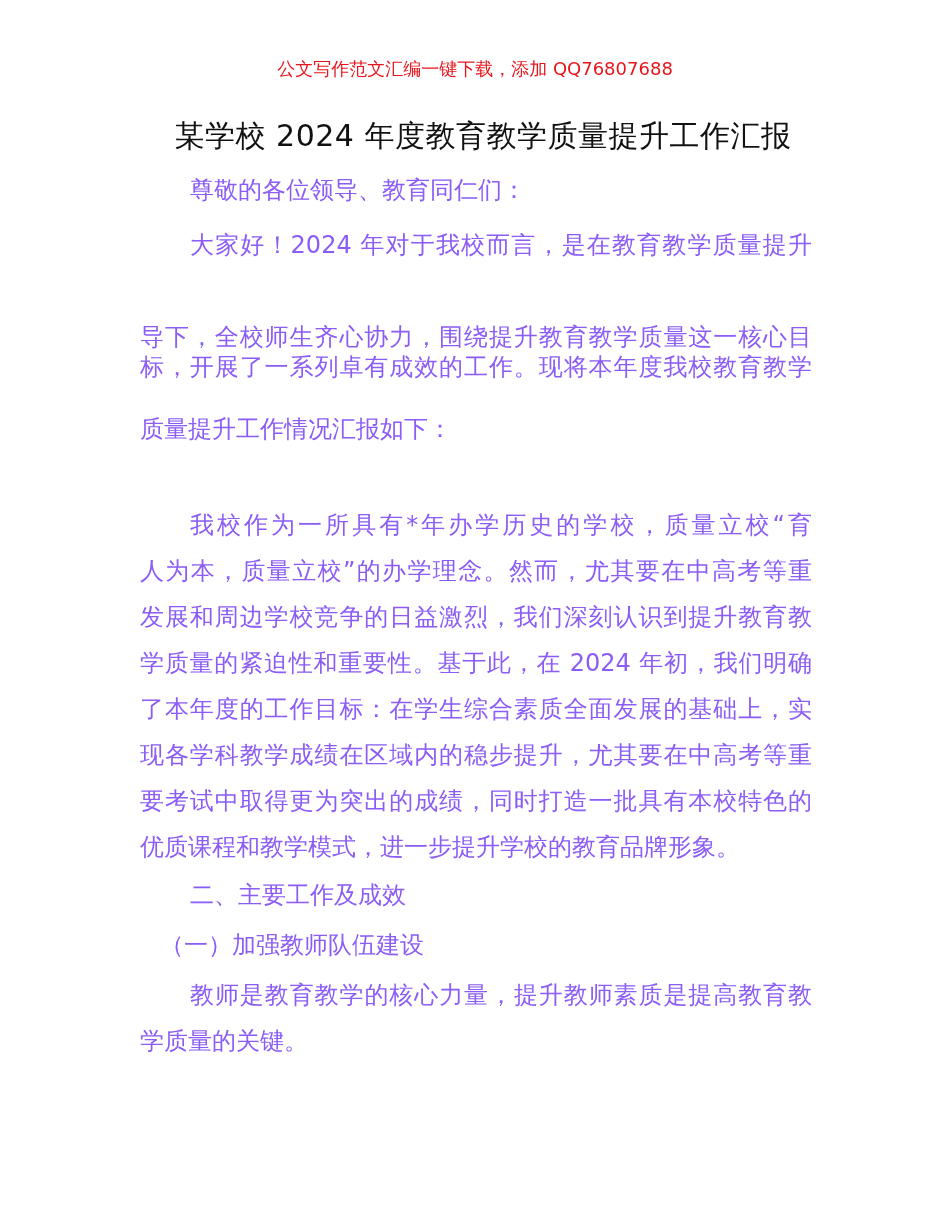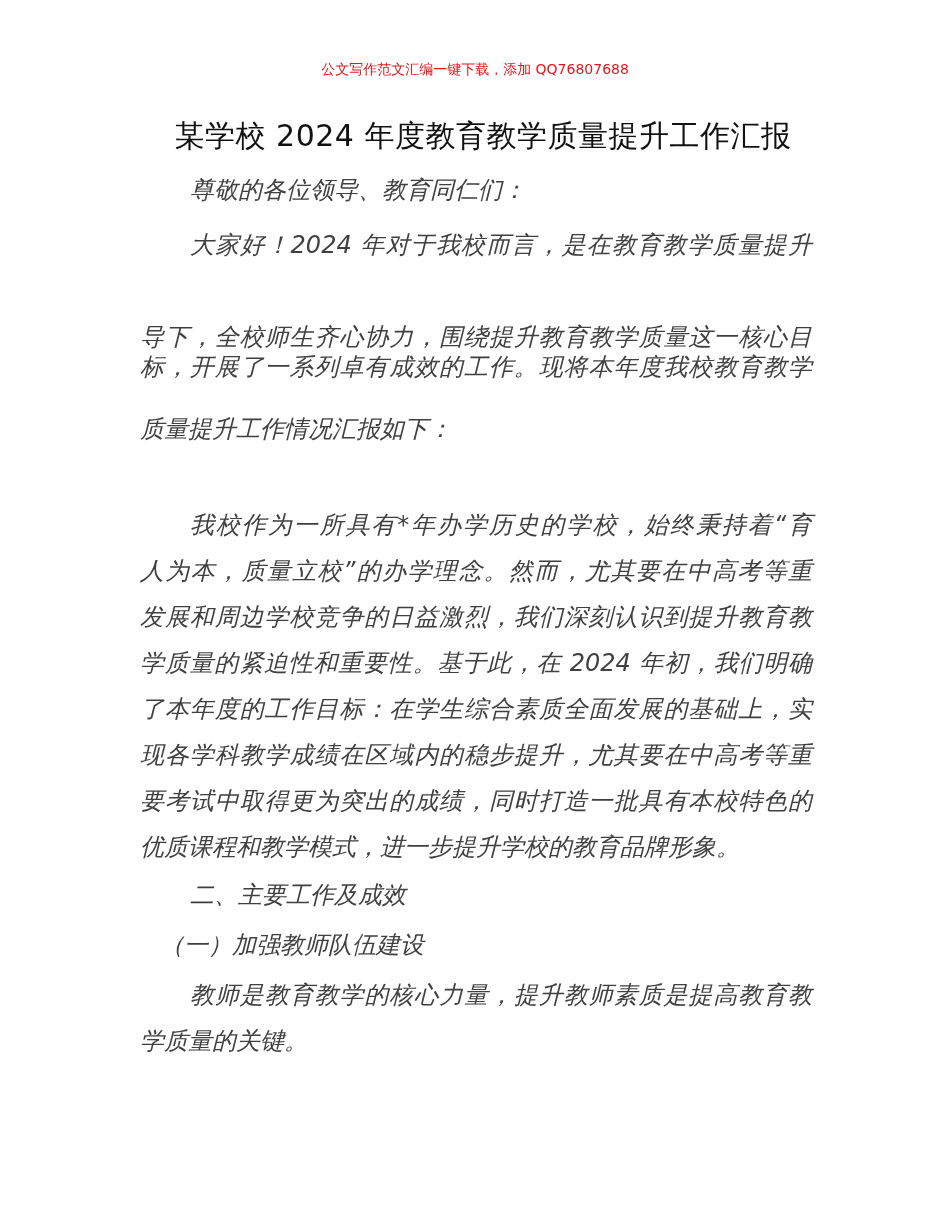--- a/index.html
+++ b/index.html
@@ -19,21 +19,21 @@
       position: absolute;
       left: 0; top: 0;
       width: 950px; height: 1230px;
       background: #ffffff;
     }
     .header-banner {
       position: absolute;
       left: 0; width: 950px;
       top: 56px;
       text-align: center;
-      font-size: 14px;
+      font-size: 18px;
       line-height: 26px;
       color: #e8161c;
       white-space: nowrap;
     }
     .title {
       position: absolute;
       left: 0; width: 950px;
       top: 114px;
       text-align: center;
       font-size: 30px;
@@ -43,24 +43,23 @@
       letter-spacing: 0.5px;
       padding-left: 8px;
     }
     .line {
       position: absolute;
       left: 140px;
       width: 672px;
       font-size: 24px;
       line-height: 34px;
       white-space: nowrap;
-      color: #404040;
+      color: #8b5cf6;
       text-align: justify;
       text-align-last: justify;
-      font-style: italic;
     }
     .line.indent { left: 190px; width: 622px; }
     .line.last { text-align-last: left; }
     .line.heading { text-align-last: left; }
   </style>
 </head>
 <body>
 
 <div class="page">
 
@@ -69,21 +68,21 @@
   <div class="title">某学校 2024 年度教育教学质量提升工作汇报</div>
 
   <div class="line indent heading" style="top:173px">尊敬的各位领导、教育同仁们：</div>
 
   <div class="line indent" style="top:228px">大家好！2024 年对于我校而言，是在教育教学质量提升</div>
   <div class="line" style="top:320px">导下，全校师生齐心协力，围绕提升教育教学质量这一核心目</div>
   <div class="line" style="top:350px">标，开展了一系列卓有成效的工作。现将本年度我校教育教学</div>
   <div class="line last" style="top:412px">质量提升工作情况汇报如下：</div>
 
 
-  <div class="line indent" style="top:508px">我校作为一所具有*年办学历史的学校，始终秉持着“育</div>
+  <div class="line indent" style="top:508px">我校作为一所具有*年办学历史的学校，质量立校“育</div>
   <div class="line" style="top:554px">人为本，质量立校”的办学理念。然而，尤其要在中高考等重</div>
   <div class="line" style="top:600px">发展和周边学校竞争的日益激烈，我们深刻认识到提升教育教</div>
   <div class="line" style="top:646px">学质量的紧迫性和重要性。基于此，在 2024 年初，我们明确</div>
   <div class="line" style="top:692px">了本年度的工作目标：在学生综合素质全面发展的基础上，实</div>
   <div class="line" style="top:738px">现各学科教学成绩在区域内的稳步提升，尤其要在中高考等重</div>
   <div class="line" style="top:784px">要考试中取得更为突出的成绩，同时打造一批具有本校特色的</div>
   <div class="line last" style="top:830px">优质课程和教学模式，进一步提升学校的教育品牌形象。</div>
 
   <div class="line indent heading" style="top:878px">二、主要工作及成效</div>
 

